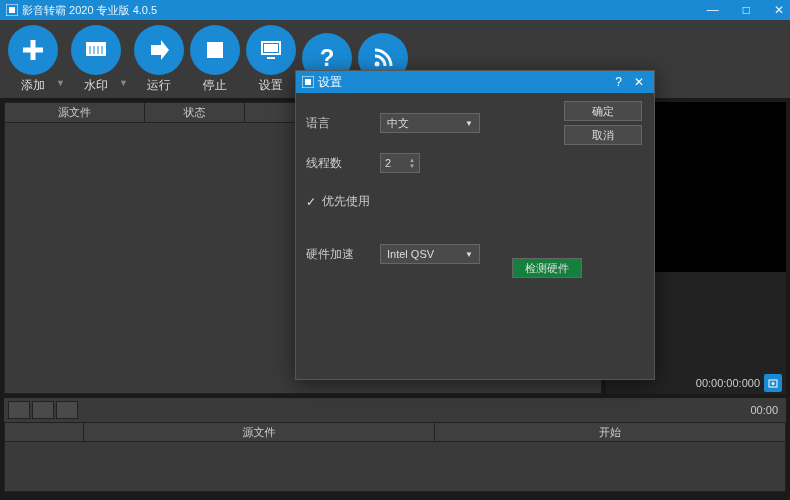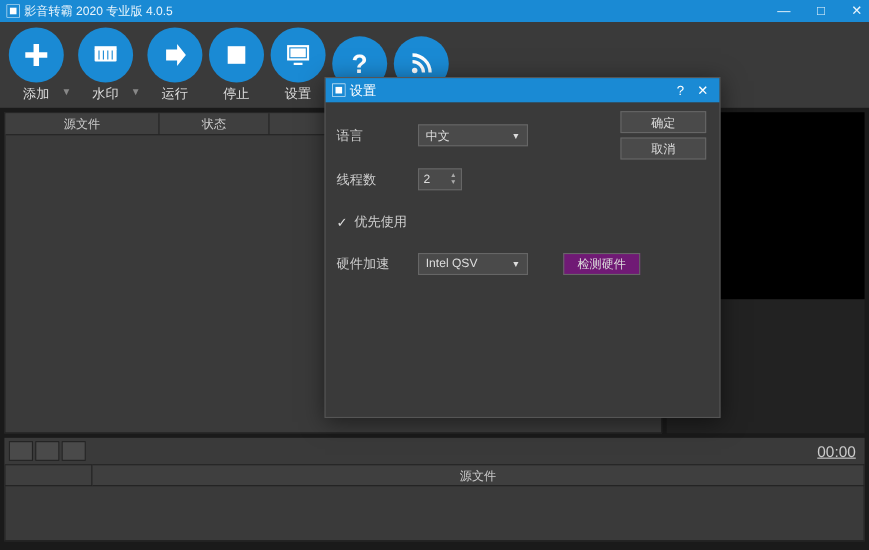--- a/index.html
+++ b/index.html
@@ -26,21 +26,21 @@
   .preview { width: 180px; background: #222; margin: 4px 4px 4px 0; position: relative; }
   .preview .video-area { width: 100%; height: 170px; background: #000; }
   .preview .time-bar { position: absolute; bottom: 0; right: 0; display: flex; align-items: center; gap: 4px; padding: 2px 4px; }
   .preview .time { color: #ccc; font-size: 11px; }
   .preview .tc-btn { width: 18px; height: 18px; background: #1a8ad4; border-radius: 2px; display: inline-flex; align-items: center; justify-content: center; }
 
   .bottom-panel { background: #3a3a3a; margin: 0 4px 4px; }
   .bottom-controls { height: 24px; display: flex; align-items: center; padding: 0 4px; gap: 2px; }
   .bottom-controls .small-btn { width: 22px; height: 18px; background: #4a4a4a; border: 1px solid #222; }
   .bottom-controls .spacer { flex: 1; }
-  .bottom-controls .time2 { color: #ccc; font-size: 14px; margin-right: 4px; text-decoration: underline; }
+  .bottom-controls .time2 { color: #ccc; font-size: 11px; margin-right: 4px; }
   .bottom-table { display: flex; background: #3f3f3f; height: 20px; }
   .bottom-table .bcol { flex: 1; color: #ccc; font-size: 11px; text-align: center; padding: 2px 0; border: 1px solid #222; border-left: none; }
   .bottom-table .bcol:first-child { flex: 0 0 80px; border-left: 1px solid #222; }
   .bottom-body { height: 50px; background: #3a3a3a; border: 1px solid #222; border-top: none; }
 
   
   .dialog { position: absolute; top: 70px; left: 295px; width: 360px; height: 310px; background: #3a3a3a; border: 1px solid #555; box-shadow: 0 4px 20px rgba(0,0,0,.5); }
   .dialog-title { background: #1a8ad4; height: 22px; display: flex; align-items: center; padding: 0 6px; color: #fff; font-size: 12px; gap: 4px; }
   .dialog-title .dt-spacer { flex: 1; }
   .dialog-title .dt-btn { cursor: pointer; padding: 0 4px; }
@@ -48,21 +48,21 @@
   .dialog .btn-col { position: absolute; top: 8px; right: 12px; display: flex; flex-direction: column; gap: 4px; }
   .dialog .d-btn { width: 78px; height: 20px; background: #4a4a4a; border: 1px solid #666; color: #ddd; font-size: 11px; cursor: pointer; }
   .dialog .row { display: flex; align-items: center; gap: 24px; margin-bottom: 20px; }
   .dialog .row-top { margin-top: 10px; }
   .dialog label { color: #ccc; font-size: 12px; width: 50px; }
   .dialog .combo { width: 100px; height: 20px; background: #4a4a4a; border: 1px solid #666; color: #ddd; font-size: 11px; display: flex; align-items: center; padding: 0 6px; justify-content: space-between; cursor: pointer; }
   .dialog .spin { width: 40px; height: 20px; background: #4a4a4a; border: 1px solid #666; color: #ddd; font-size: 11px; display: flex; align-items: center; padding: 0 4px; justify-content: space-between; }
   .dialog .spin .arrows { display: flex; flex-direction: column; font-size: 6px; line-height: 6px; color: #aaa; }
   .dialog .check-row { display: flex; align-items: center; gap: 6px; margin: 8px 0 20px 0; color: #ccc; font-size: 12px; }
   .dialog .check-row .check { color: #ddd; }
-  .dialog .detect-btn { width: 70px; height: 20px; background: #701a75; border: 1px solid #666; color: #ddd; font-size: 11px; cursor: pointer; margin-left: 8px; }
+  .dialog .detect-btn { width: 70px; height: 20px; background: #15803d; border: 1px solid #666; color: #ddd; font-size: 11px; cursor: pointer; margin-left: 8px; margin-top: 28px; }
 
   svg { display: block; }
 </style>
 </head>
 <body>
 
 <div class="titlebar">
   <span style="margin-right:4px;">
     <svg width="12" height="12">
         <rect width="12" height="12" fill="#1a8ad4" stroke="#fff" stroke-width="1"></rect>
@@ -153,34 +153,44 @@
 
 <div class="main-area">
   <div class="file-list">
     <div class="file-header">
       <div class="col col-src">源文件</div>
       <div class="col col-status">状态</div>
     </div>
   </div>
   <div class="preview">
     <div class="video-area"></div>
+    <div class="time-bar">
+      <span class="time">00:00:00:000</span>
+      <span class="tc-btn">
+        <svg width="12" height="12">
+            <rect x="2" y="3" width="8" height="7" fill="none" stroke="#fff"></rect>
+            <circle cx="6" cy="6.5" r="1.5" fill="#fff"></circle>
+          </svg>
+      </span>
+    </div>
   </div>
 </div>
 
 <div class="bottom-panel">
   <div class="bottom-controls">
     <div class="small-btn"></div>
     <div class="small-btn"></div>
     <div class="small-btn"></div>
     <span class="spacer"></span>
     <span class="time2">00:00</span>
   </div>
   <div class="bottom-table">
     <div class="bcol"></div>
     <div class="bcol">源文件</div>
+    <div class="bcol">开始</div>
   </div>
   <div class="bottom-body"></div>
 </div>
 
 <div class="dialog">
   <div class="dialog-title">
     <span>
       <svg width="12" height="12">
           <rect width="12" height="12" fill="#1a8ad4" stroke="#fff"></rect>
           <rect x="3" y="3" width="6" height="6" fill="#fff"></rect>

